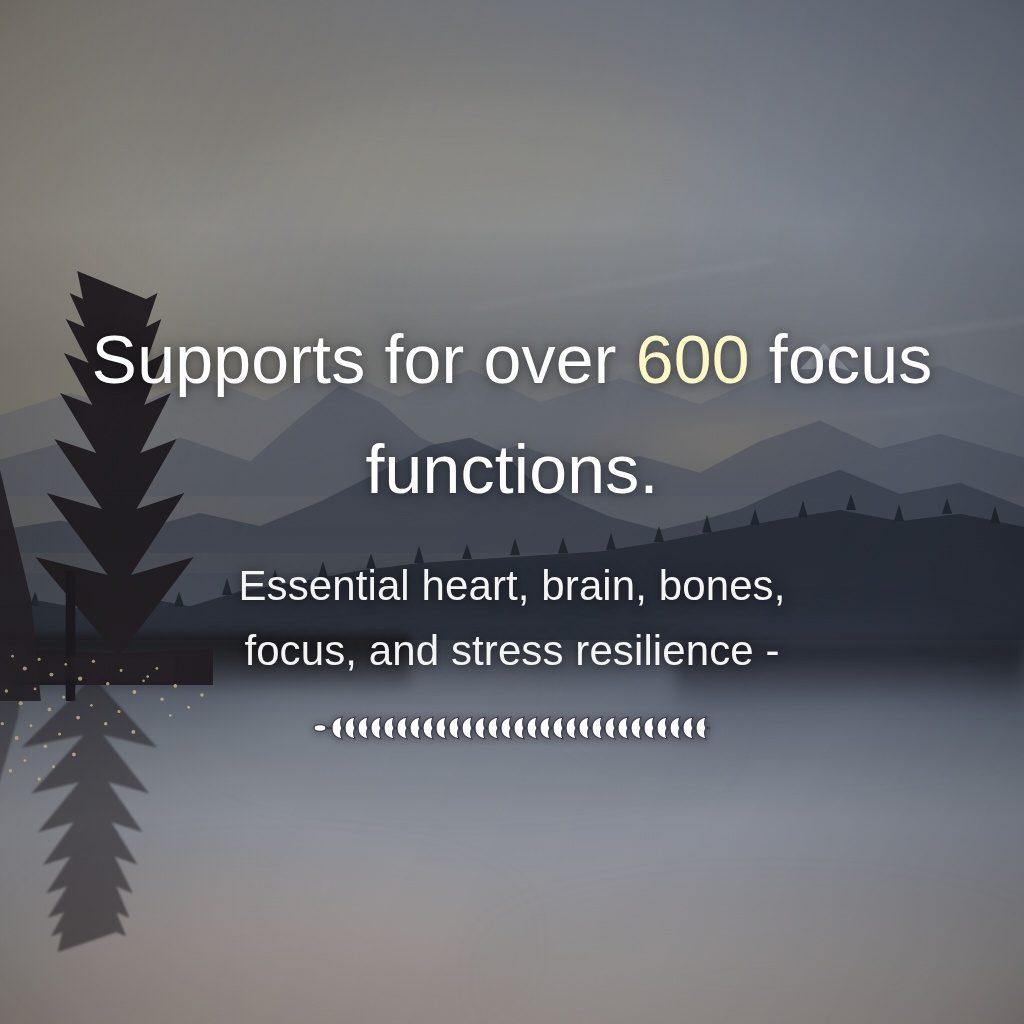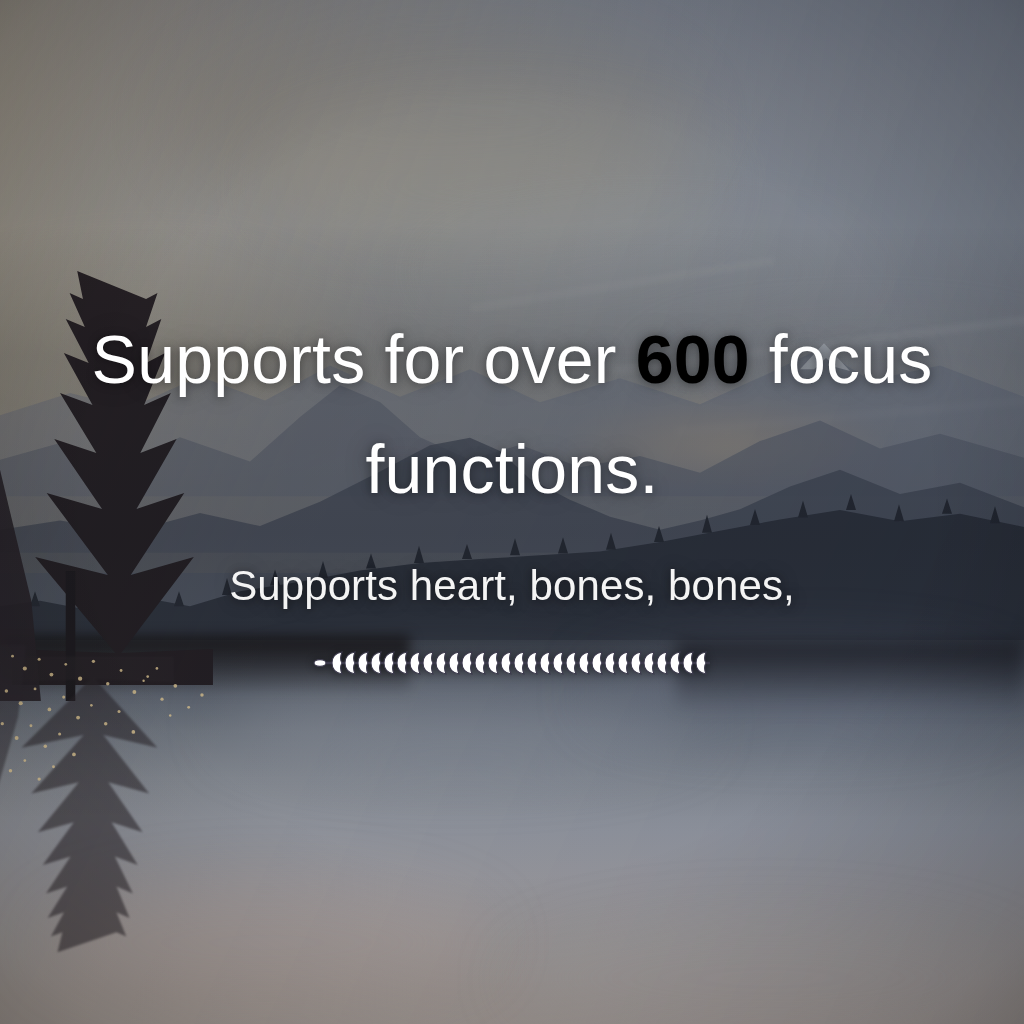--- a/index.html
+++ b/index.html
@@ -209,22 +209,21 @@
     padding-top: 304px;
     text-align: center;
     font-size: 68px;
     font-weight: 300;
     line-height: 110px;
     letter-spacing: .2px;
     color: #ffffff;
     text-shadow: 0 1px 10px rgba(0,0,0,.40), 0 0 26px rgba(0,0,0,.22);
   }
   .headline .accent {
-    color: #000000;
-    font-weight: bold;
+    color: #fef9c3;
   }
 
   .subcopy {
     width: 82%;
     margin: 0;
     padding-top: 29px;
     text-align: center;
     font-size: 42px;
     font-weight: 300;
     line-height: 65px;
@@ -395,21 +394,22 @@
   </div>
 
   <div class="content">
 
     <h1 class="headline">
       <span>Supports for over </span><span class="accent">600</span><span> focus</span>
       <span class="line">functions.</span>
     </h1>
 
     <p class="subcopy">
-      <span class="line">Supports heart, bones, bones,</span>
+      <span class="line">Essential heart, brain, bones,</span>
+      <span class="line">focus, and stress resilience -</span>
     </p>
 
     <svg class="ornament-wrap" viewBox="0 0 404 30">
 
       <line x1="4" y1="15" x2="400" y2="15" stroke="#3c3a4c" stroke-width="2.4"></line>
 
       <ellipse cx="10" cy="15" rx="6" ry="3.4" fill="#ffffff" stroke="#3c3a4c" stroke-width="1.2"></ellipse>
 
       <g id="leaf-row" fill="#ffffff" stroke="#3c3a4c" stroke-width="1.1">
         <path d="M0,15 c0,-6 4,-10 10,-11 c-2,5 -2,8 0,11 c-2,3 -2,6 0,11 c-6,-1 -10,-5 -10,-11 z" transform="translate(22,0)"></path>

